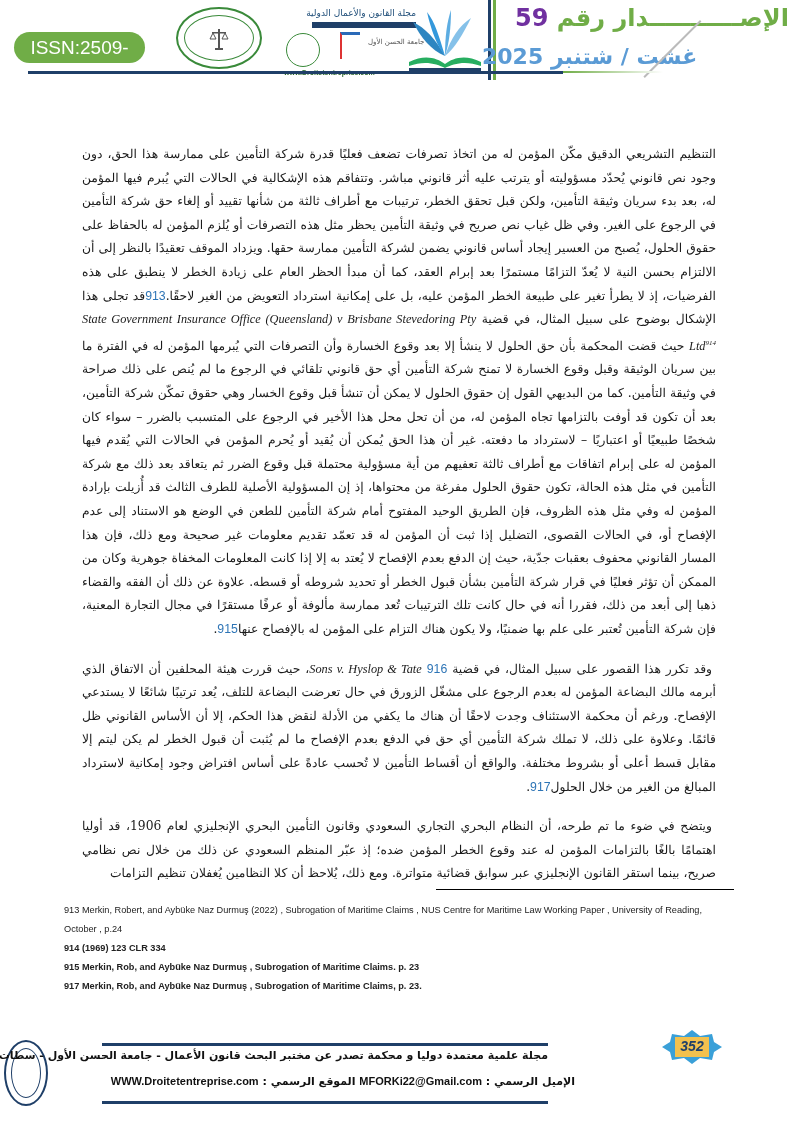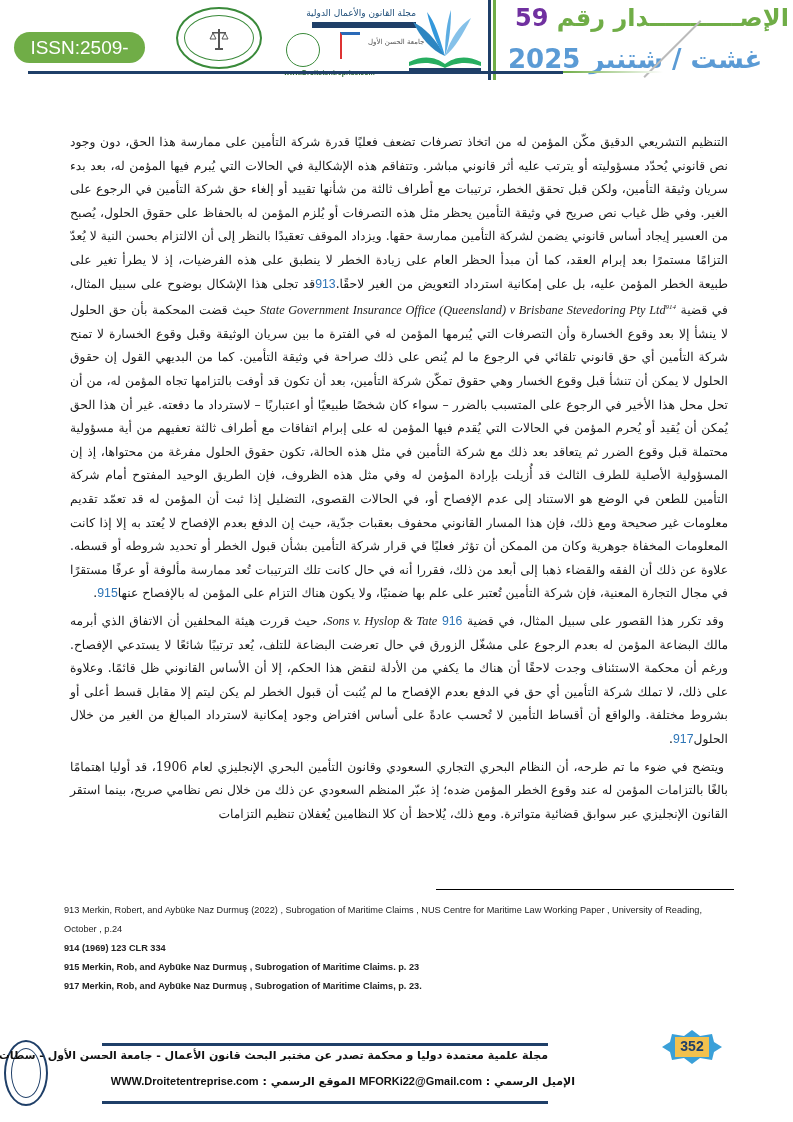--- a/index.html
+++ b/index.html
@@ -16,48 +16,48 @@
   .journal-logo .jband { position:absolute; left:30px; top:14px; width:104px; height:6px; background:#1f3f68; }
   .journal-logo .mini-seal { position:absolute; left:4px; top:25px; width:34px; height:34px; border-radius:50%; border:1.5px solid #3a8a3a; box-sizing:border-box; }
   .journal-logo .uni { position:absolute; left:58px; top:24px; width:18px; height:24px; border-top:3px solid #2a6ab8; border-left:2px solid #d33; }
   .journal-logo .uni-txt { position:absolute; left:86px; top:30px; font-size:7px; color:#555; white-space:nowrap; }
   .journal-logo .site { position:absolute; left:2px; top:61px; font-size:7px; color:#2f6b2f; font-family:"Liberation Sans",sans-serif; font-weight:bold; white-space:nowrap; }
   .book { position:absolute; left:405px; top:8px; width:80px; height:64px; }
   .vbar1 { position:absolute; left:488px; top:0; width:3px; height:80px; background:#1f3f68; }
   .vbar2 { position:absolute; left:493px; top:0; width:3px; height:80px; background:#70ad47; }
   .issue1 { position:absolute; left:515px; top:4px; font-size:24px; font-weight:bold; white-space:nowrap; direction:rtl; color:#70ad47; font-family:"DejaVu Sans",sans-serif; }
   .issue1 .num { color:#7030a0; }
-  .issue2 { position:absolute; left:508px; top:44px; font-size:26px; font-weight:bold; color:#5b9bd5; white-space:nowrap; direction:rtl; font-family:"DejaVu Sans",sans-serif; }
+  .issue2 { position:absolute; left:482px; top:44px; font-size:22px; font-weight:bold; color:#5b9bd5; white-space:nowrap; direction:rtl; font-family:"DejaVu Sans",sans-serif; }
   .diag { position:absolute; left:700px; top:20px; width:2px; height:80px; background:#bbb; transform:rotate(45deg); transform-origin:top left; }
   .header-rule { position:absolute; left:28px; top:71px; width:535px; height:3px; background:#1f3f68; }
   .header-rule2 { position:absolute; left:563px; top:71px; width:100px; height:2px; background:linear-gradient(90deg,#70ad47,#fff); }
 
   
   .body-text { position:absolute; left:66px; top:127px; width:666px; direction:rtl; text-align:justify; font-family:"DejaVu Serif","Liberation Serif",serif; font-size:12.3px; line-height:23.6px; }
-  .body-text p { margin:4px; text-indent:0; }
+  .body-text p { margin:16px; text-indent:0; }
   .body-text p.indent { text-indent:4px; }
   .fn-ref { color:#2e75b6; font-family:"Liberation Sans",sans-serif; }
   .latin { font-family:"Liberation Serif",serif; font-style:italic; direction:ltr; unicode-bidi:embed; }
   .sup { font-size:7px; vertical-align:super; }
 
   
   .fn-sep { position:absolute; left:436px; top:889px; width:298px; height:1px; background:#000; }
   .footnotes { position:absolute; left:64px; top:901px; width:670px; font-family:"Liberation Sans",sans-serif; font-size:9.2px; line-height:19px; color:#222; }
   .footnotes .fn { margin:0; }
   .footnotes .bold { font-weight:bold; }
 
   
   .footer-rule-top { position:absolute; left:102px; top:1043px; width:446px; height:3px; background:#1f3f68; }
   .footer-rule-bot { position:absolute; left:102px; top:1101px; width:446px; height:3px; background:#1f3f68; }
   .footer-line1 { position:absolute; left:102px; top:1049px; width:446px; text-align:right; direction:rtl; font-family:"DejaVu Sans",sans-serif; font-size:11px; font-weight:bold; white-space:nowrap; color:#111; }
   .footer-line2 { position:absolute; left:102px; top:1075px; width:446px; text-align:right; direction:rtl; font-family:"DejaVu Sans",sans-serif; font-size:11px; font-weight:bold; white-space:nowrap; color:#111;margin-left:27px; }
   .footer-line2 .ltr { direction:ltr; unicode-bidi:embed; font-family:"Liberation Sans",sans-serif; }
   .page-badge { position:absolute; left:662px; top:1030px; width:60px; height:34px; }
   .page-badge svg { position:absolute; left:0; top:0; }
-  .page-badge .pnum { position:absolute; left:0; top:8px; width:60px; text-align:center; font-family:"Liberation Sans",sans-serif; font-weight:bold; font-size:14px; color:#1f3f68; }
+  .page-badge .pnum { position:absolute; left:0; top:8px; width:60px; text-align:center; font-family:"Liberation Sans",sans-serif; font-weight:bold; font-size:14px; color:#1f3f68;font-style:italic; }
   .seal { position:absolute; left:4px; top:1040px; width:44px; height:66px; border-radius:50%; border:2px solid #1f3f68; box-sizing:border-box; background:#fff; }
   .seal .inner { position:absolute; left:5px; top:6px; right:5px; bottom:6px; border-radius:50%; border:1px solid #1f3f68; }
 </style>
 </head>
 <body>
 
 <div class="header">
   <div class="issn">ISSN:2509-0291</div>
 
   <div class="lab-logo">

